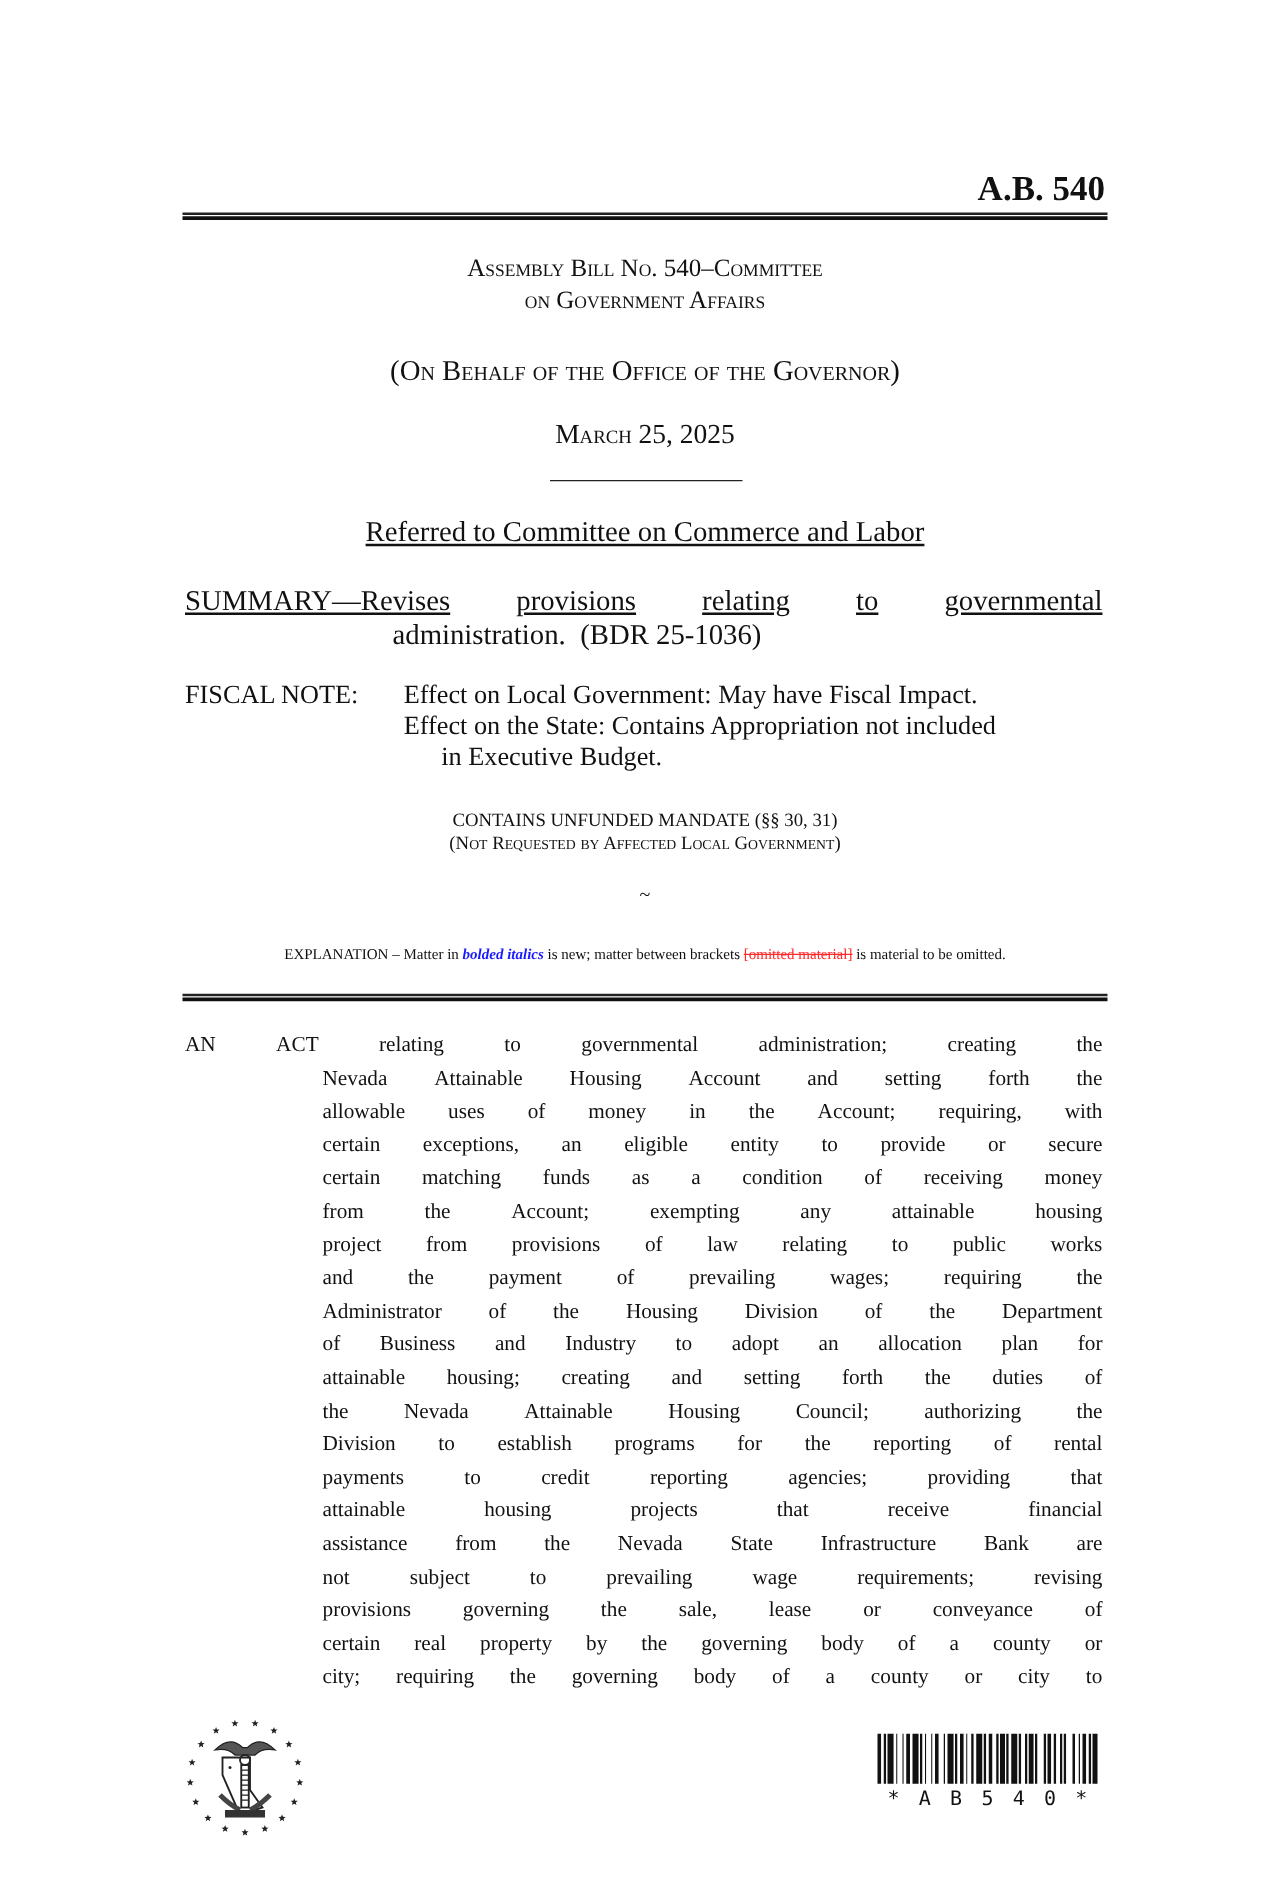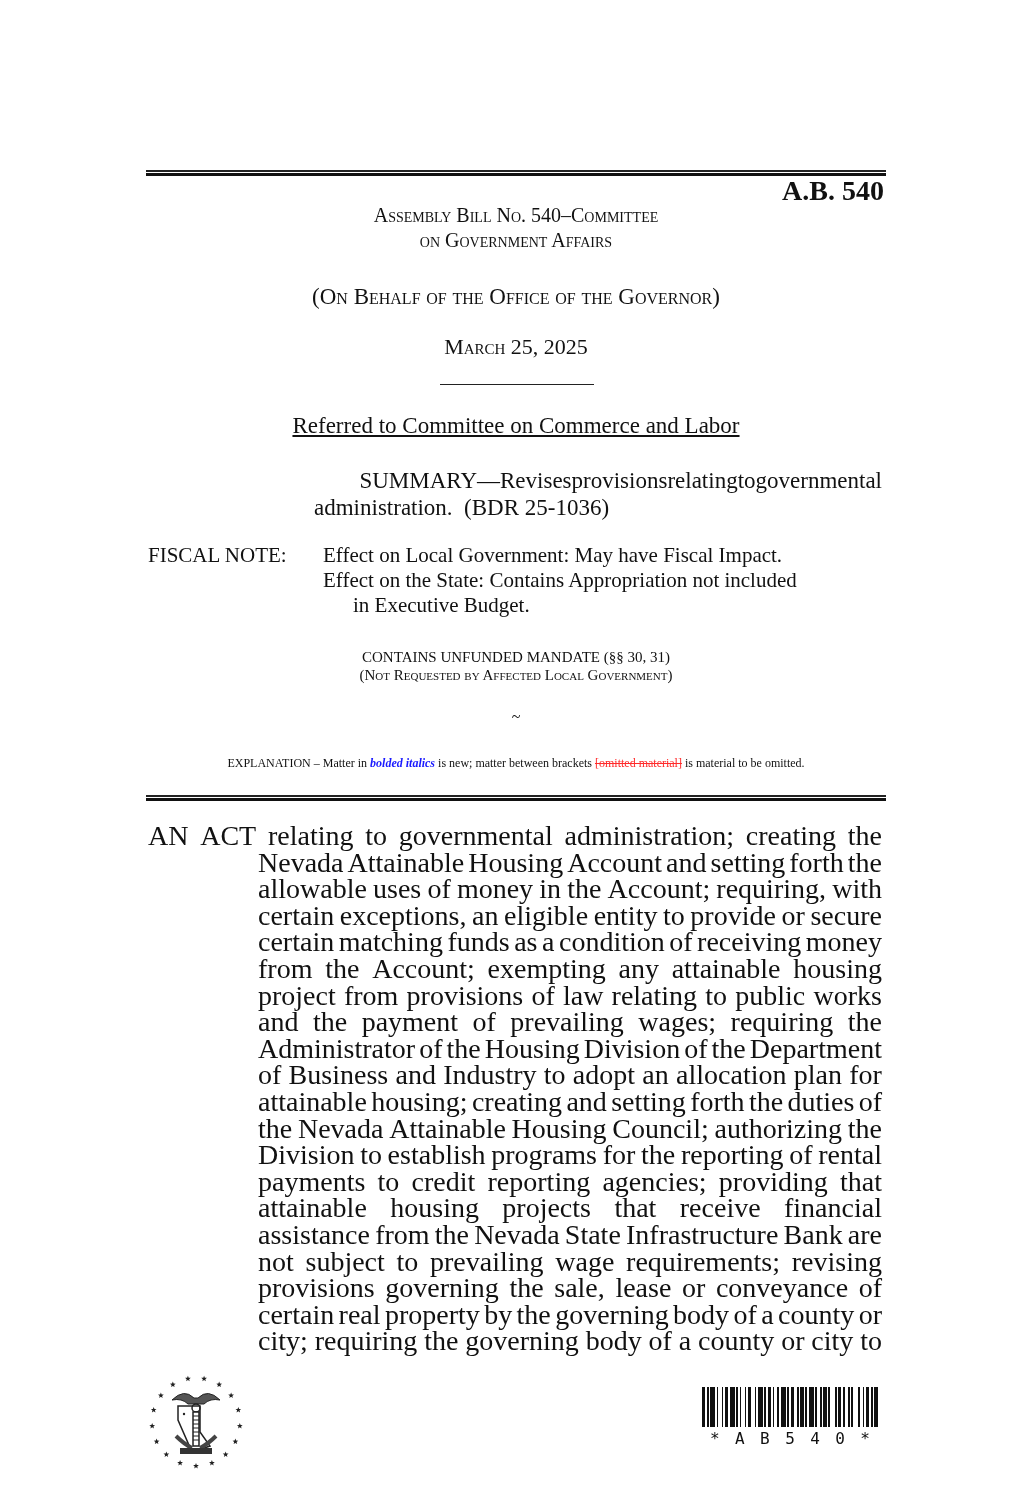--- a/index.html
+++ b/index.html
@@ -20,21 +20,20 @@
       left: 0; top: 0;
       width: 1024px; height: 1503px;
     }
     .bill-number {
       position: absolute;
       right: 140px;
       top: 136px;
       font-size: 28px;
       font-weight: bold;
       letter-spacing: 0px;
-      margin-top: 39px;
     }
     .double-rule {
       position: absolute;
       left: 146px;
       width: 740px;
       height: 6px;
       border-top: 2px solid #222;
       border-bottom: 3px solid #111;
       box-sizing: border-box;
     }
@@ -80,21 +79,22 @@
     .summary {
       position: absolute;
       left: 148px;
       top: 467px;
       width: 734px;
       font-size: 23px;
       line-height: 27px;
     }
     .summary .row1 {
       display: flex;
-      justify-content: flex-end;
+      justify-content: space-between;
+      text-decoration: underline;
     }
     .summary .row2 {
       padding-left: 166px;
     }
     .fiscal {
       position: absolute;
       left: 148px;
       top: 543px;
       width: 740px;
       font-size: 21px;
@@ -136,21 +136,21 @@
     .omitted {
       color: #ff2a2a;
       text-decoration: line-through;
     }
 
     .act {
       position: absolute;
       left: 148px;
       top: 823px;
       width: 734px;
-      font-size: 28px;
+      font-size: 17px;
       line-height: 26.6px;
     }
     .act .line {
       display: flex;
       justify-content: space-between;
       white-space: nowrap;
     }
     .act .line.first { padding-left: 0; }
     .act .line.cont { padding-left: 110px; }
     .act .line span { display: inline-block; }

